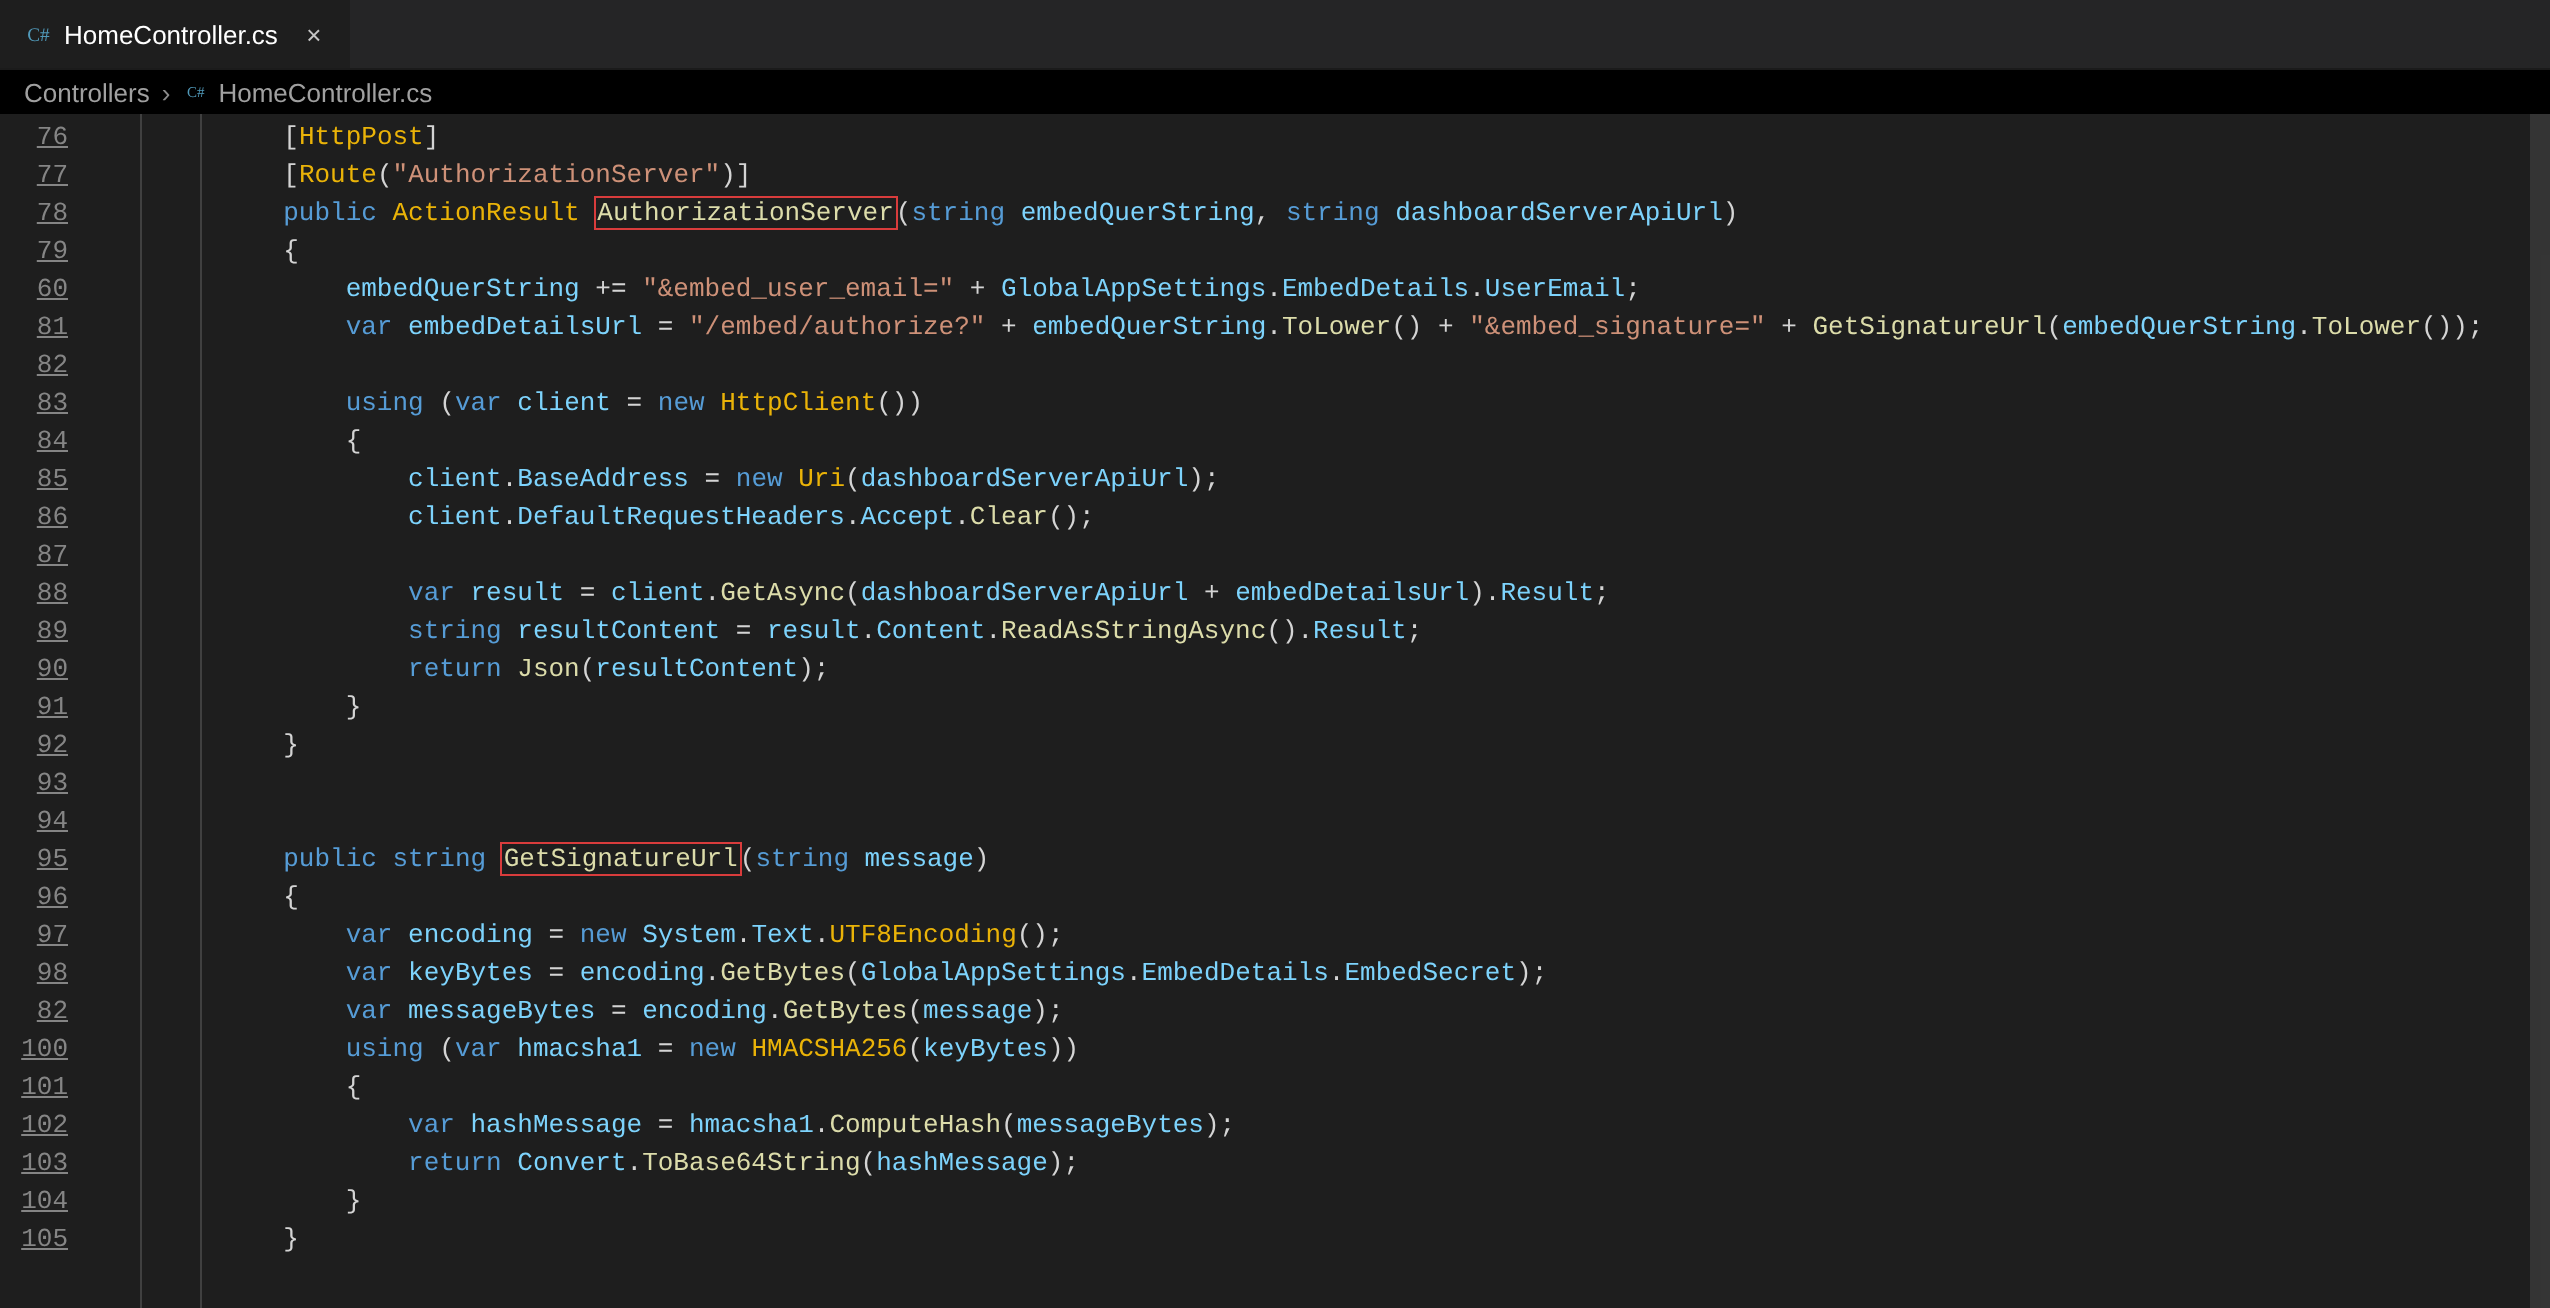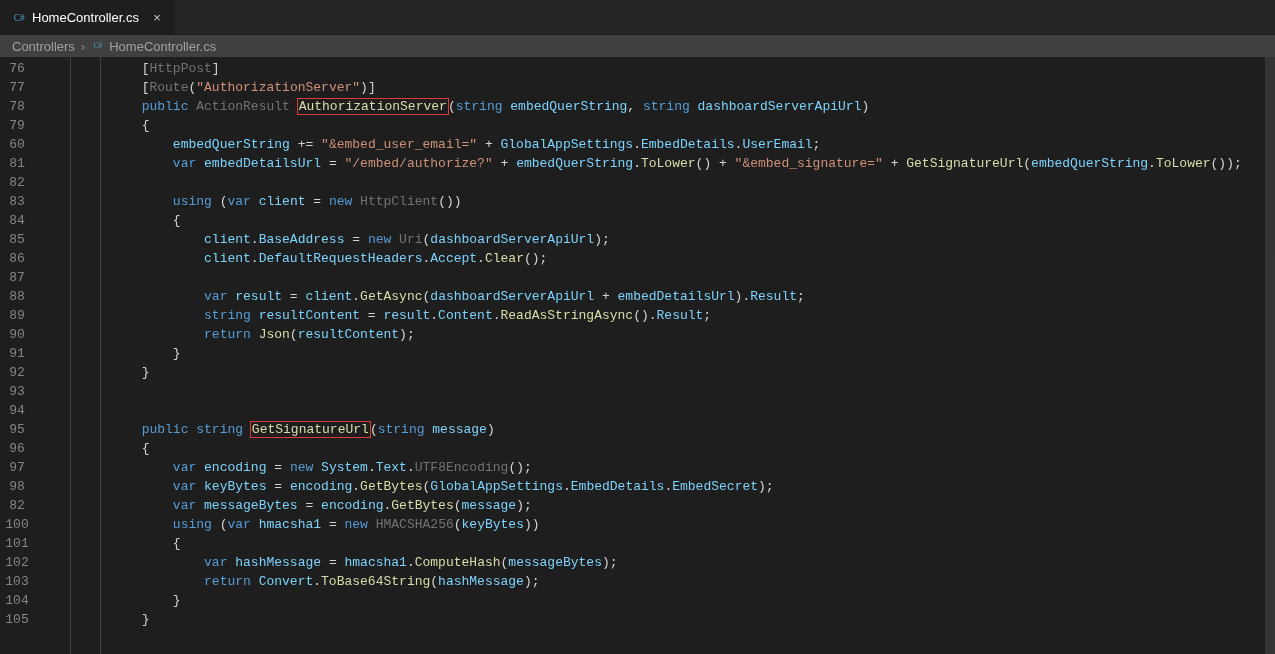--- a/index.html
+++ b/index.html
@@ -39,21 +39,21 @@
   .tab .close-x {
     width: 16px; height: 16px;
     display: inline-flex; align-items: center; justify-content: center;
     color: #c5c5c5;
     margin-left: 4px;
     border-radius: 3px;
   }
   
   .breadcrumb {
     height: 22px;
-    background: #404040;
+    background: #000000;
     display: flex;
     align-items: center;
     padding: 0 12px;
     color: #a0a0a0;
     font-family: "Segoe UI", sans-serif;
     font-size: 13px;
     gap: 4px;
   }
   .breadcrumb .crumb-icon {
     width: 14px; height: 14px;
@@ -66,44 +66,45 @@
   }
   
   .editor {
     display: flex;
     height: calc(654px - 35px - 22px);
     background: #1e1e1e;
     position: relative;
   }
   .gutter {
     width: 48px;
-    text-align: center;
+    text-align: right;
     color: #858585;
     padding-right: 14px;
     user-select: none;
     line-height: 19px;
     padding-top: 2px;
+    text-decoration: underline;
   }
   .gutter div { height: 19px; }
   .code {
     white-space: pre;
     line-height: 19px;
     padding-top: 2px;
     position: relative;
   }
   .code .line { height: 19px; position: relative; }
   
   .guide {
     position: absolute;
     top: 0;
     bottom: 0;
     border-left: 1px solid #404040;
   }           
   .tk-key    { color: #569cd6; text-align: right; }           
-  .tk-type   { color: #737373; }           
+  .tk-type   { color: #eab308; }           
   .tk-str    { color: #ce9178; }           
   .tk-method { color: #dcdcaa; }           
   .tk-var    { color: #7dd3fc; font-family: Liberation Mono, monospace; }
   .tk-pun    { color: #d4d4d4; }
   .hlbox {
     border: 1px solid #d93c3c;
     padding: 0 1px;
     margin: 15px -1px;
   }
   

